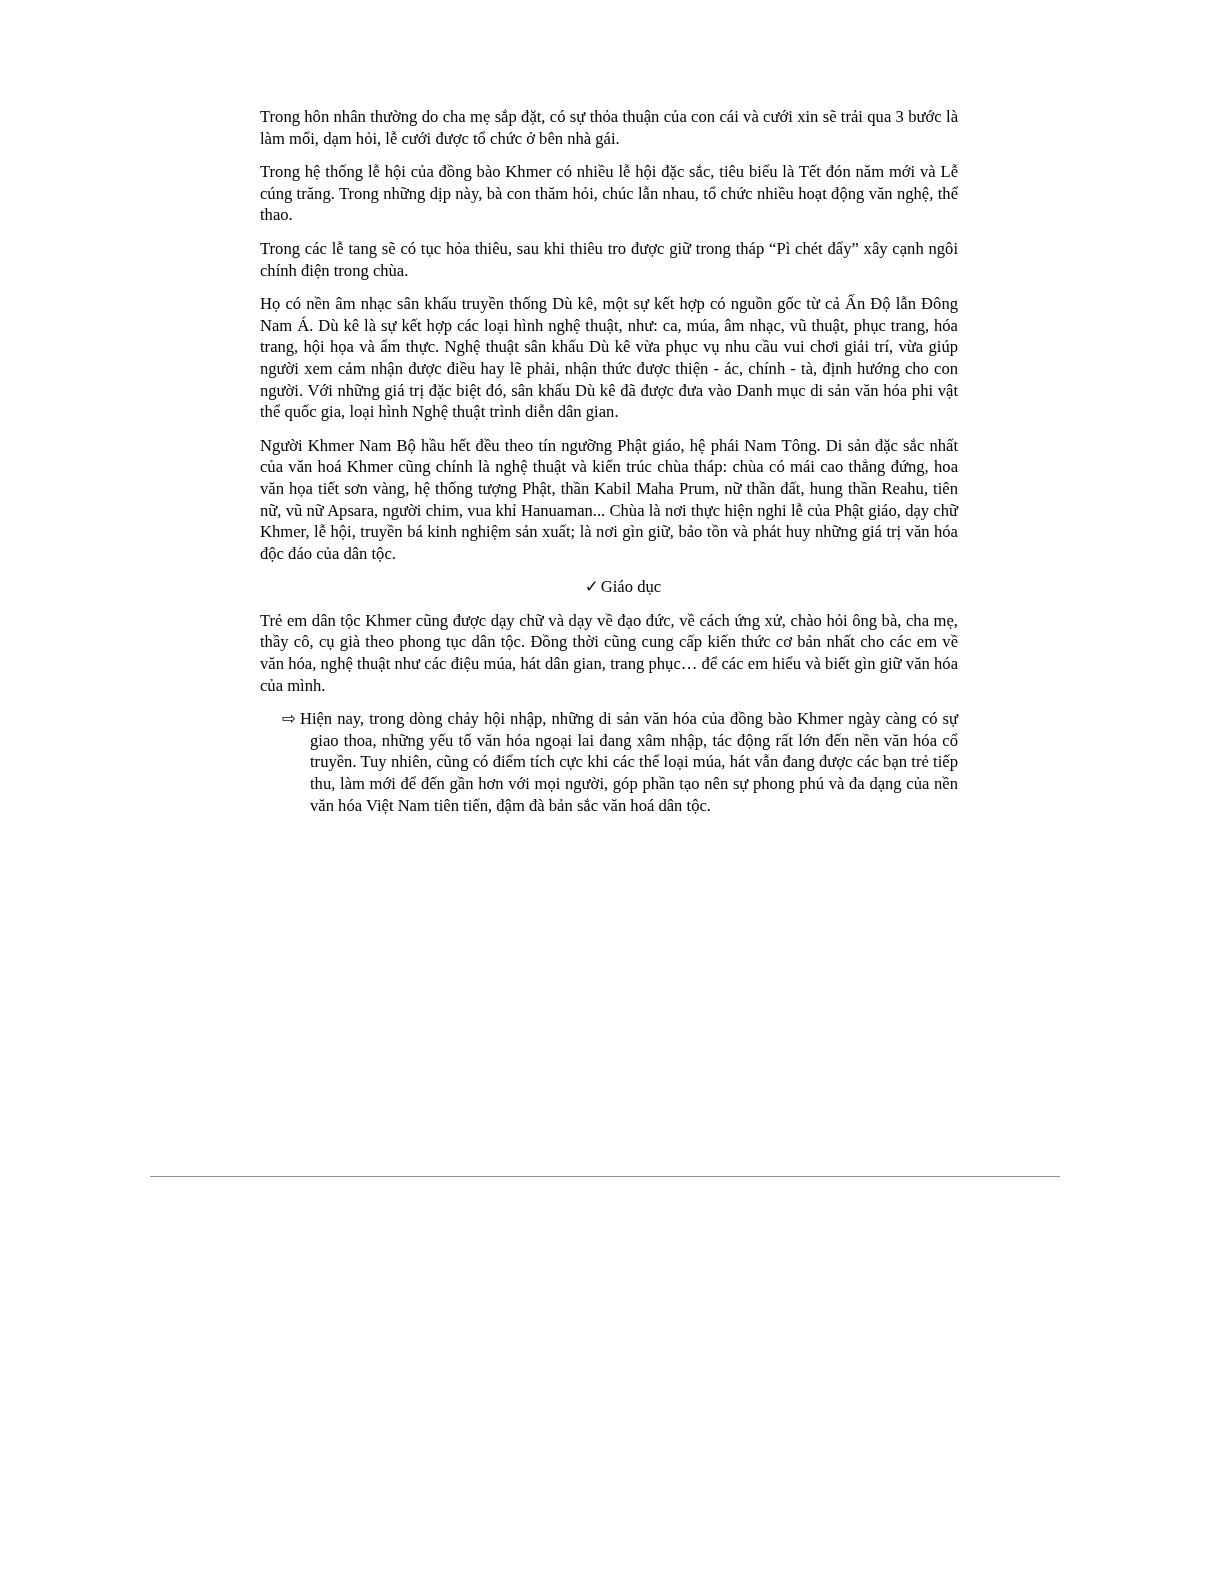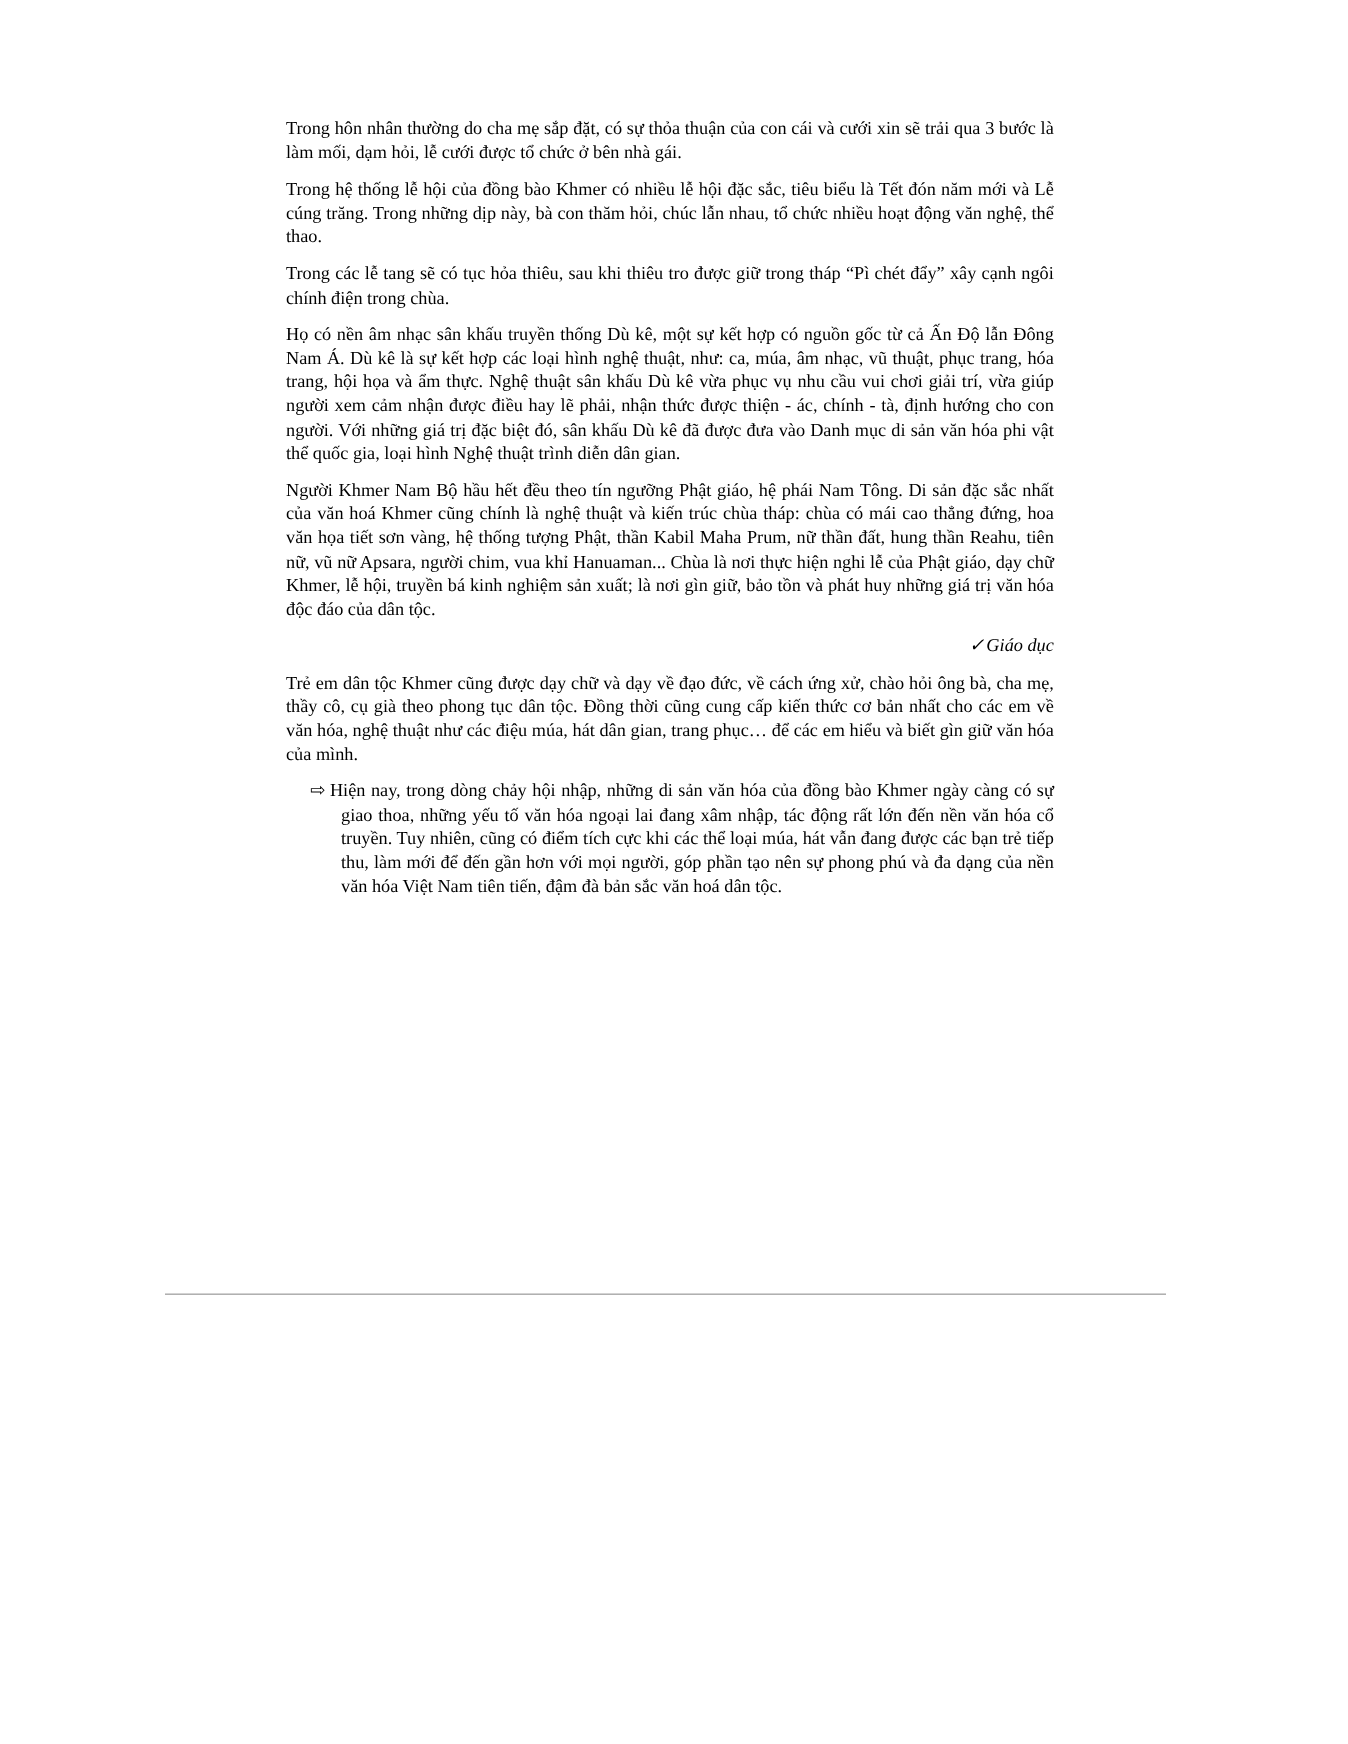--- a/index.html
+++ b/index.html
@@ -25,22 +25,21 @@
     font-size: 16.6px;
     line-height: 21.6px;
     text-align: justify;
   }
   .content p {
     margin: 0 0 12px 0;
   }
   .heading-line {
     margin: 2px 0 12px 0;
     padding-left: 28px;
-    text-align: right;
-    font-style: italic;
+    text-align: center;
   }
   .check-icon {
     font-size: 16.6px;
     margin-right: 2px;
   }
   .arrow-para {
     padding-left: 50px;
     text-indent: -28px;
   }
   .arrow-icon {

